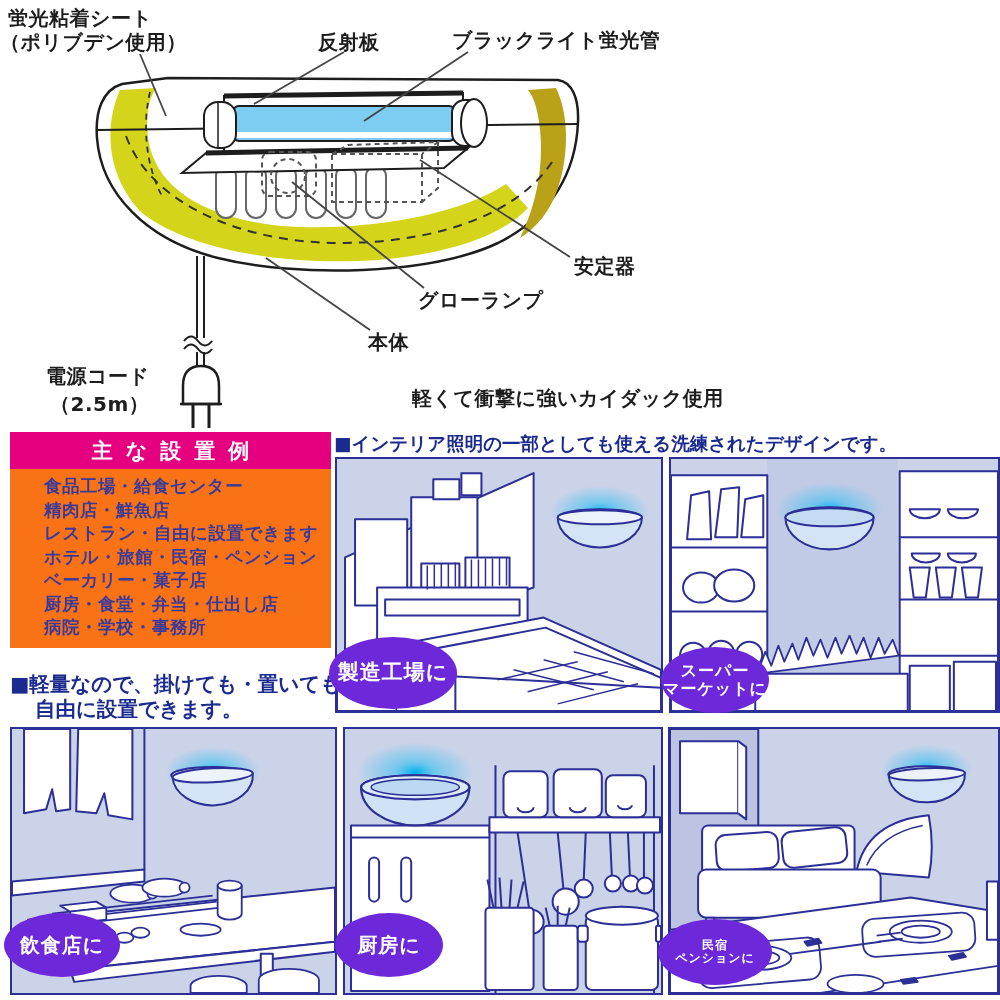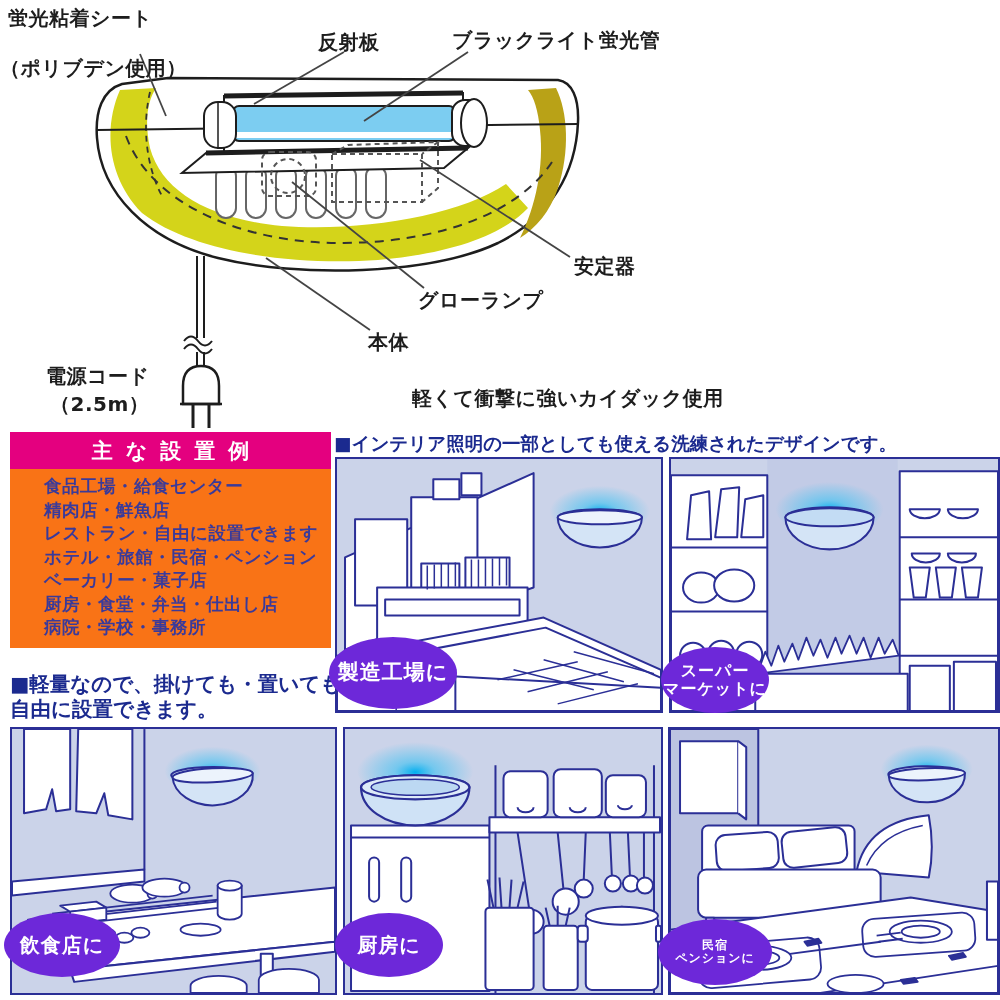--- a/index.html
+++ b/index.html
@@ -21,21 +21,21 @@
     letter-spacing: 13px; text-indent: 13px;
   }
   .example-body { background: #f97316; padding: 6px 4px 8px 34px; }
   .example-item {
     font-size: 17.5px; font-weight: 600; color: #3a3a9a; line-height: 23.5px;
     letter-spacing: 0.5px; white-space: nowrap;
   }
   
   .blue-heading { position: absolute; color: #1b2a8f; font-weight: bold; white-space: nowrap; }
   #lightweight { left: 10px; top: 672px; font-size: 20.5px; line-height: 25px; }
-  #lightweight .line2 { }
+  #lightweight .line2 { margin-left: 25px; }
   #interior-heading { left: 334px; top: 431px; font-size: 18.5px; letter-spacing: 0px; }
   
   .panel { position: absolute; background: #cbd3e9; border: 2.5px solid #2b2f96; overflow: visible; }
   .panel svg.scene { position: absolute; left: 0; top: 0; width: 100%; height: 100%; display: block; }
   .oval {
     position: absolute; background: #6d28d9; border-radius: 50%;
     color: #fff; font-weight: bold; z-index: 3;
     display: flex; flex-direction: column; align-items: center; justify-content: center;
     text-align: left; line-height: 1.12; letter-spacing: 1px;
   }
@@ -102,21 +102,21 @@
       <path d="M184,341 q7,-9 14,0 q7,9 14,0" stroke-width="2"></path>
       <path d="M184,349 q7,-9 14,0 q7,9 14,0" stroke-width="2"></path>
       <path d="M197,352 L197,366 M204,352 L204,366" stroke-width="2"></path>
       <path d="M183,404 L183,386 Q183,366 201,366 Q219,366 219,386 L219,404 Z" fill="#ffffff" stroke-width="2.5"></path>
       <path d="M180,404 L222,404" stroke-width="2.5"></path>
       <path d="M193,404 L193,428 M209,404 L209,428" stroke-width="3"></path>
     </g>
   </svg>
 
   <div class="lbl" style="left:8px;  top:6px;">蛍光粘着シート</div>
-  <div class="lbl" style="left:0px;  top:30px;margin-top:26px;">（ポリブデン使用）</div>
+  <div class="lbl" style="left:0px;  top:30px;">（ポリブデン使用）</div>
   <div class="lbl" style="left:318px;top:30px;">反射板</div>
   <div class="lbl" style="left:452px;top:28px;">ブラックライト蛍光管</div>
   <div class="lbl" style="left:574px;top:254px;">安定器</div>
   <div class="lbl" style="left:418px;top:288px;">グローランプ</div>
   <div class="lbl" style="left:368px;top:330px;">本体</div>
   <div class="lbl" style="left:368px;top:386px;padding-left:44px;">軽くて衝撃に強いカイダック使用</div>
   <div class="lbl" style="left:46px; top:364px;">電源コード</div>
   <div class="lbl" style="left:50px; top:392px;">（2.5m）</div>
 
   <div class="example-box">

